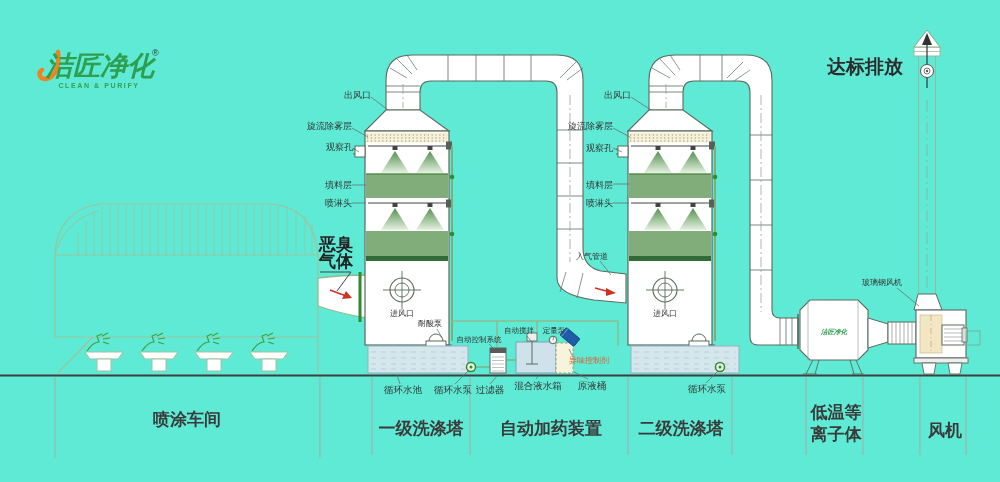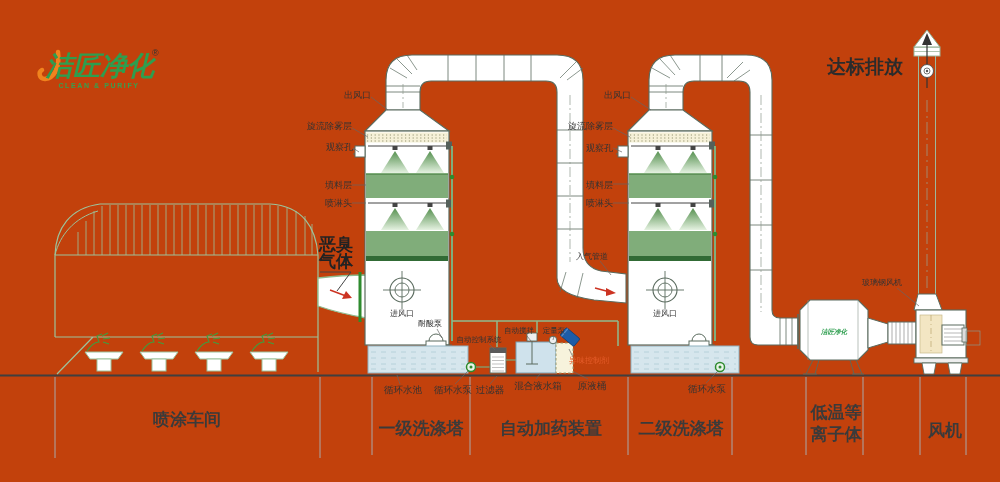--- a/index.html
+++ b/index.html
@@ -1,16 +1,16 @@
 <!DOCTYPE html>
 <html><head>
 <meta charset="utf-8">
 <style>
   html,body{margin:0;padding:0;background:#fff;}
-  .canvas{position:relative;width:1000px;height:482px;background:#c2410c;overflow:hidden;
+  .canvas{position:relative;width:1000px;height:482px;background:#5eead4;overflow:hidden;
           font-family:"Liberation Sans","DejaVu Sans",sans-serif;}
   svg{position:absolute;left:0;top:0;}
   text{fill:#333;}
   .callout{font-size:9px;}
   .tiny{font-size:7.5px;}
   .small{font-size:8px;}
   .sub{font-size:9.5px;}
   .section{font-size:17px;font-weight:600;fill:#3a3a3a;}
   .big{font-size:17px;font-weight:bold;fill:#222;}
   .emission{font-size:19px;font-weight:bold;fill:#2b2b2b;}

